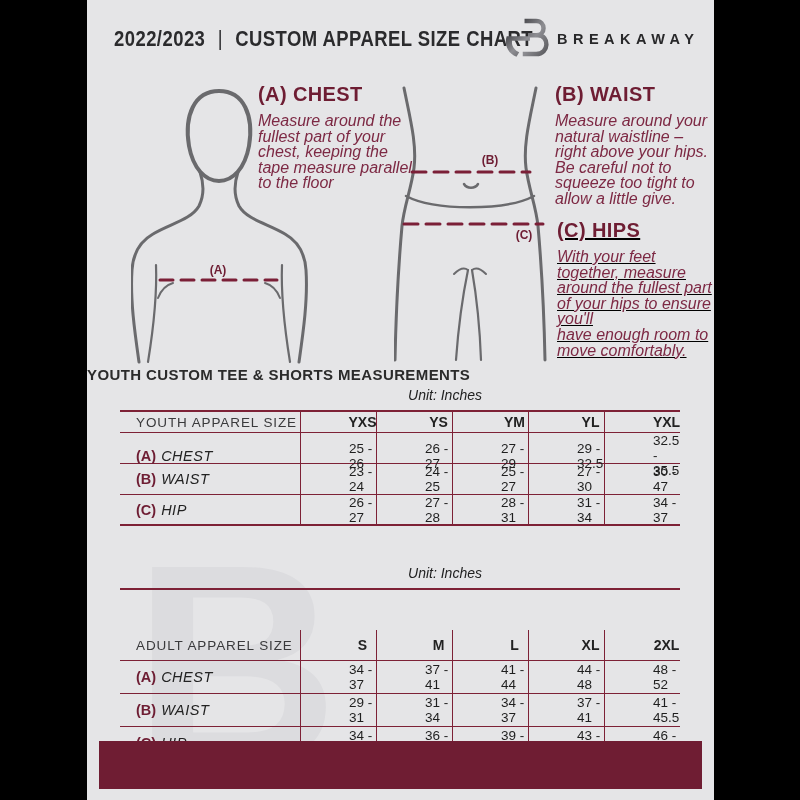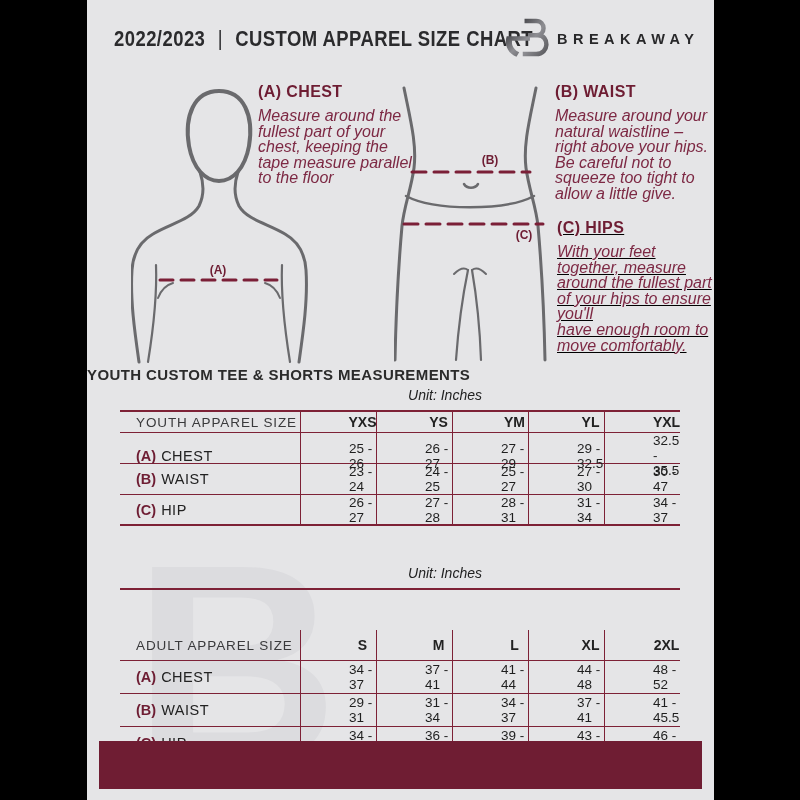--- a/index.html
+++ b/index.html
@@ -18,21 +18,21 @@
   .masthead .sep { margin:0 14px; font-weight:normal; color:#2B2B2D; }
   .logo { position:absolute; left:417px; top:15px; width:50px; height:46px; z-index:2; }
   .brand { position:absolute; left:470px; top:31px; font-size:14.5px; font-weight:bold;
            letter-spacing:5.5px; color:#28282A; z-index:2; }
 
   
   .fig { position:absolute; z-index:1; }
   .fig1 { left:44px; top:86px; }
   .fig2 { left:307px; top:84px; }
   .guide-block { position:absolute; width:155px; z-index:2; }
-  .guide-head { font-size:16px; font-weight:bold; color:#6E1D33; letter-spacing:0.4px; }
+  .guide-head { font-size:20px; font-weight:bold; color:#6E1D33; letter-spacing:0.4px; }
   .guide-body { margin-top:7px; font-size:16px; line-height:15.6px; font-style:italic;
                 color:#7D2944; white-space:pre-line; }
   .chest-block { left:171px; top:83px; }
   .waist-block { left:468px; top:83px; }
   .hips-block  { left:470px; top:219px;text-decoration:underline; }
 
   
   .tbl-title { position:absolute; width:627px; left:0; text-align:left; font-size:15px;
                font-weight:bold; color:#2B2B2B; letter-spacing:0.4px; z-index:2; }
   .tbl-sub { position:absolute; width:716px; left:0; text-align:center; font-size:14px;
@@ -40,21 +40,21 @@
   .size-table { position:absolute; left:33px; width:560px; z-index:2;
                 border-top:2px solid #7D2136; }
   .t-row { display:grid; grid-template-columns:180px 76px 76px 76px 76px 76px;
            border-bottom:1.5px solid #7D2136; }
   .size-table .t-row:last-child { border-bottom:2.5px solid #7D2136; }
   .t-cell { display:flex; align-items:center; justify-content:center;
             border-left:1.5px solid #7D2136; font-size:13.5px; color:#1F1F1F;padding-left:48px; }
   .t-cell.c1 { border-left:none; justify-content:flex-start; padding-left:16px; }
   .t-head .t-cell { font-weight:bold; font-size:14px; color:#222; }
   .t-head .t-cell.c1 { font-weight:normal; font-size:13.5px; letter-spacing:0.9px; color:#3A3A3C; }
-  .row-label { font-size:14.5px; letter-spacing:0.5px; color:#222; }
+  .row-label { font-size:14.5px; letter-spacing:0.5px; color:#222;font-style:italic; }
   .pfx { color:#6E1D33; font-weight:bold; margin-right:5px; font-size:14.5px; }
   .youth-table .t-row { height:31px; }
   .adult-table .t-row { height:33px; }
   .youth-table .t-row.t-head { height:21px; }
   .adult-table .t-row.t-head { height:31px;margin-top:40px; }
 
   
   .footer-bar { position:absolute; left:12px; top:741px; width:603px; height:48px;
                 background:#6F1D33; z-index:2; }
 

